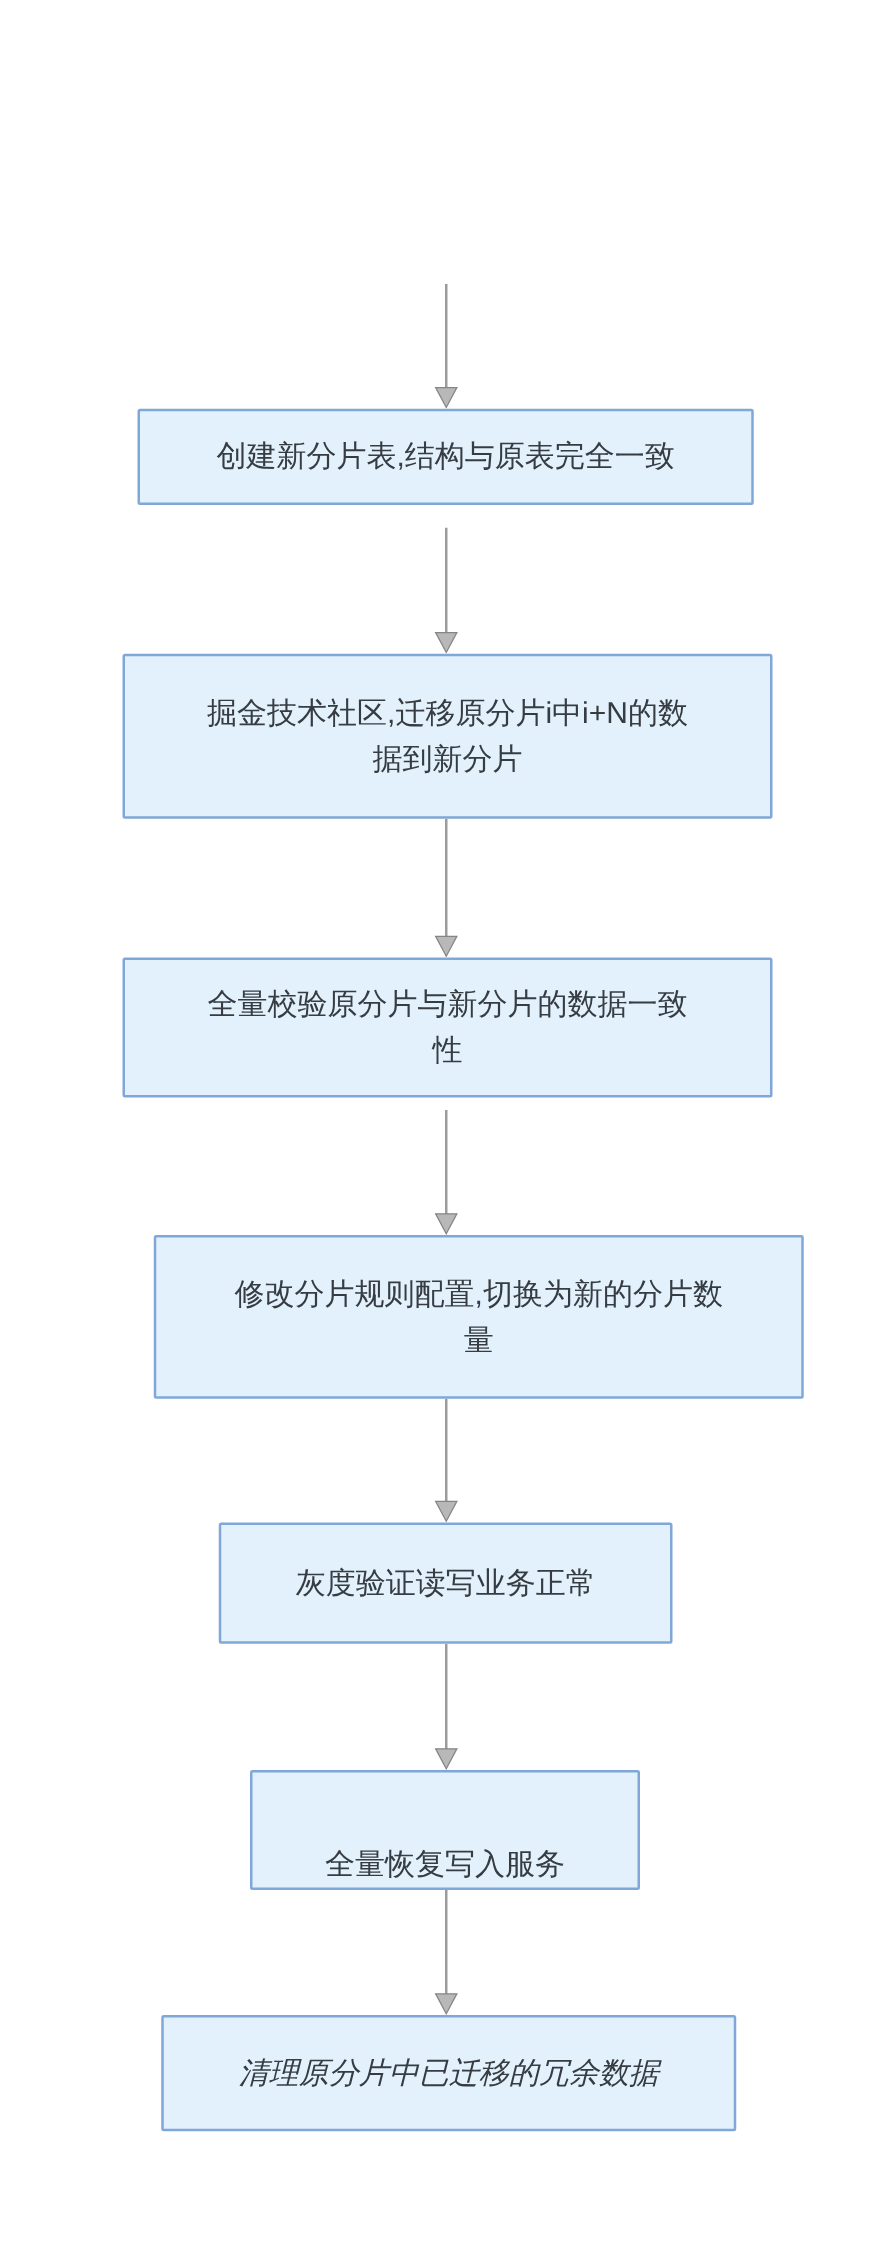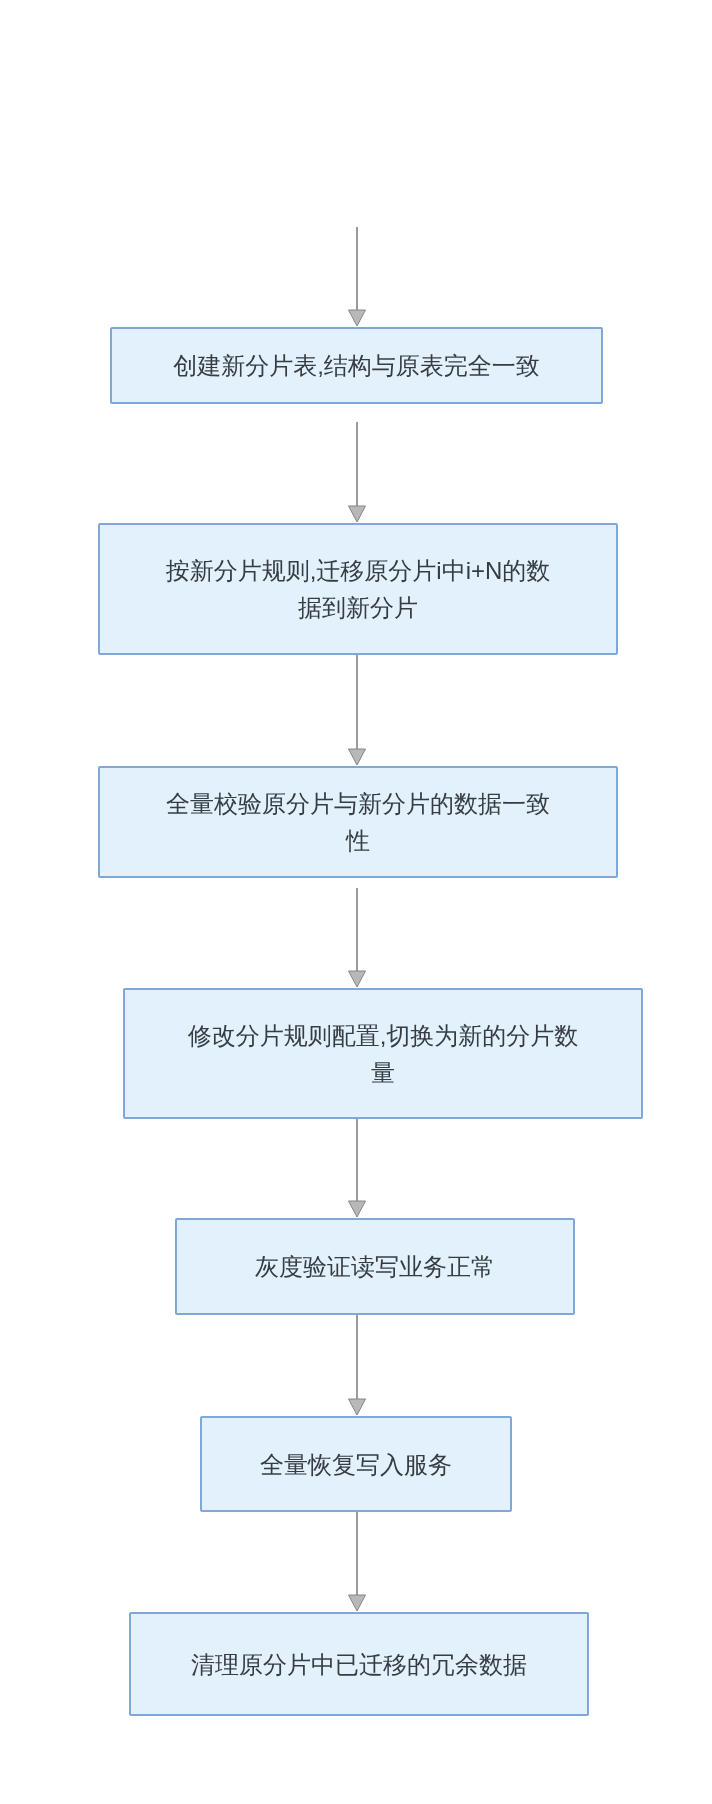--- a/index.html
+++ b/index.html
@@ -33,23 +33,23 @@
     line-height: 37px;
     color: var(--text-color, #363c42);
     word-break: break-all;
   }
   
   .node-1 { left: 99px;  top: 95px;   width: 517px; height: 132px; }
   .node-2 { left: 110px; top: 327px;  width: 493px; height: 77px;  }
   .node-3 { left: 98px;  top: 523px;  width: 520px; height: 132px; }
   .node-4 { left: 98px;  top: 766px;  width: 520px; height: 112px; }
   .node-5 { left: 98px;  top: 988px;  width: 520px; height: 131px; margin-left: 25px; }
-  .node-6 { left: 175px; top: 1218px; width: 400px; height: 97px;  }
-  .node-7 { left: 200px; top: 1416px; width: 312px; height: 96px;  }
-  .node-8 { left: 129px; top: 1612px; width: 460px; height: 104px;  }
+  .node-6 { left: 175px; top: 1218px; width: 363px; height: 97px;  }
+  .node-7 { left: 200px; top: 1416px; width: 312px; height: 96px; align-items: flex-end;  }
+  .node-8 { left: 129px; top: 1612px; width: 460px; height: 93px; font-style: italic;  }
   .arrow {
     position: absolute;
     left: 347px;
     width: 20px;
     display: block;
   }
   .arrow-1 { top: 227px;  height: 100px; }
   .arrow-2 { top: 422px;  height: 101px; }
   .arrow-3 { top: 655px;  height: 111px; }
   .arrow-4 { top: 888px;  height: 100px; }
@@ -91,21 +91,21 @@
   <div class="node node-2">
     <span class="node-label">创建新分片表,结构与原表完全一致</span>
   </div>
 
   <svg class="arrow arrow-2" viewBox="0 0 20 101">
     <line x1="10" y1="0" x2="10" y2="86"></line>
     <polygon points="1.5,84 18.5,84 10,100"></polygon>
   </svg>
 
   <div class="node node-3">
-    <span class="node-label">按新分片规则,迁移原分片i中i+N的数据到新分片</span>
+    <span class="node-label">掘金技术社区,迁移原分片i中i+N的数据到新分片</span>
   </div>
 
   <svg class="arrow arrow-3" viewBox="0 0 20 111">
     <line x1="10" y1="0" x2="10" y2="96"></line>
     <polygon points="1.5,94 18.5,94 10,110"></polygon>
   </svg>
 
   <div class="node node-4">
     <span class="node-label">全量校验原分片与新分片的数据一致性</span>
   </div>

